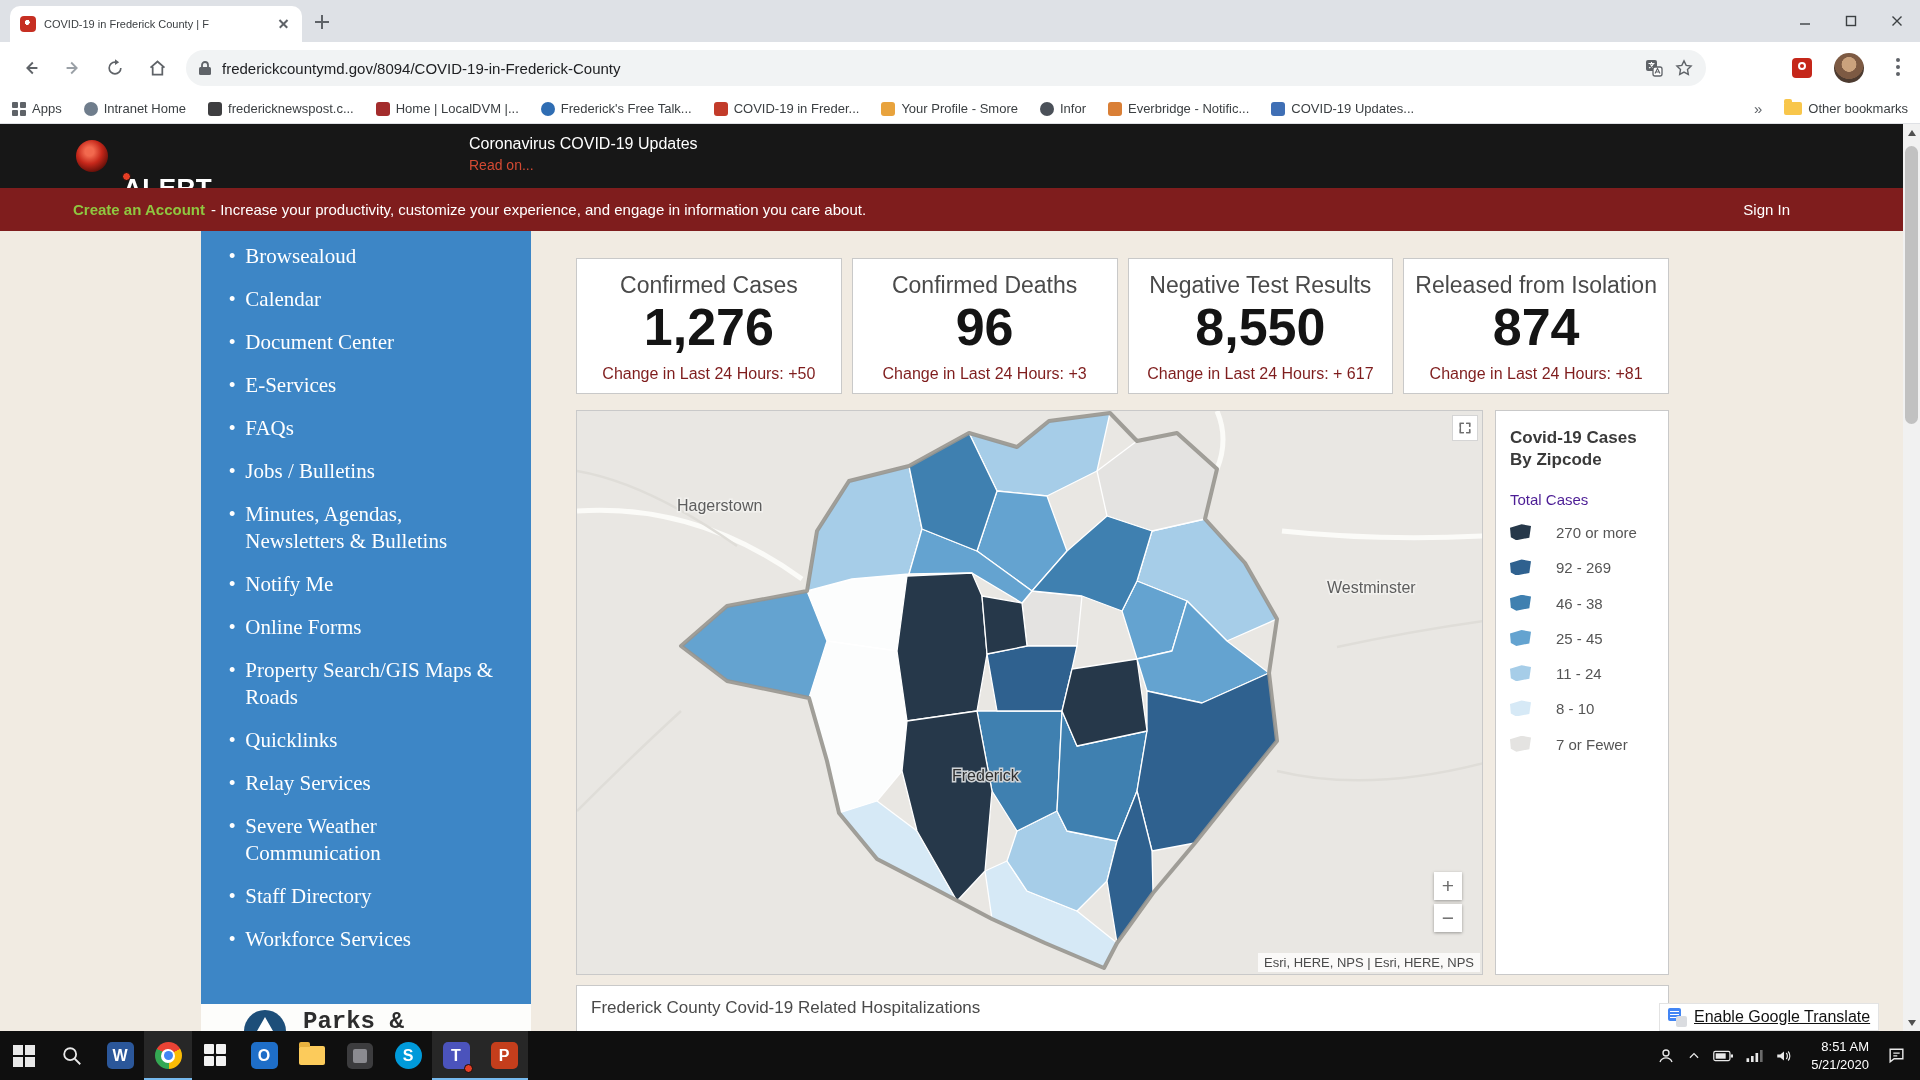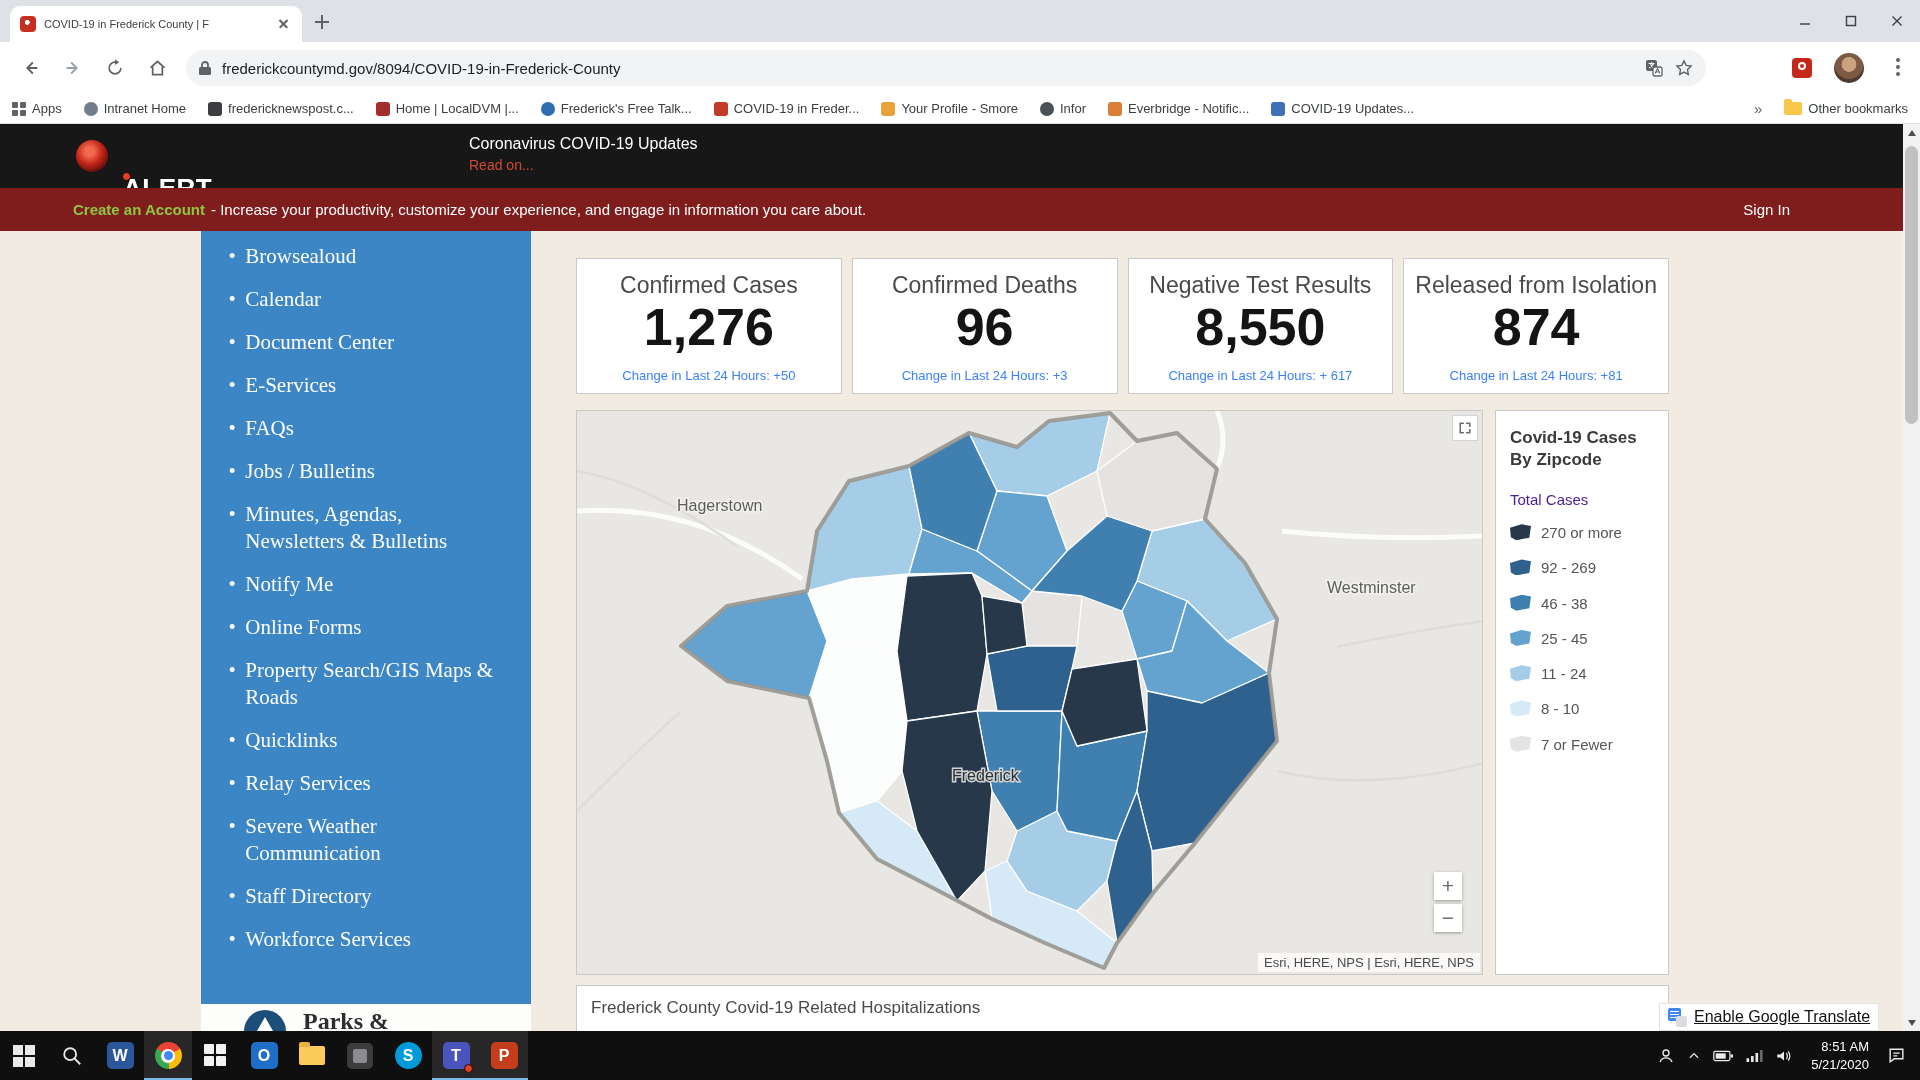--- a/index.html
+++ b/index.html
@@ -41,37 +41,37 @@
   #acctbar .cta{font-weight:bold;margin-left:73px;margin-right:6px}
   #signin{position:absolute;right:130px;font-size:15px;color:#fff}
   
   #sidebar{position:absolute;left:201px;top:107px;width:330px;height:773px;padding:4px 26px 0 28px;overflow:hidden}
   #sidebar ul{list-style:none}
   #sidebar li{display:flex;gap:10px;padding:8px 0;cursor:pointer}
   #sidebar .bullet{color:#fff;font-size:18px;line-height:27px;flex:none}
   #sidebar .lbl{font-family:"Liberation Serif",serif;font-size:21px;line-height:27px;color:#fff;max-width:250px}
   #parks{position:absolute;left:201px;top:880px;width:330px;height:27px;background:#fdfdfb;overflow:hidden}
   #parks .logo{position:absolute;left:42px;top:5px}
-  #parks .txt{position:absolute;left:102px;top:4px;font-family:Liberation Serif, serif;font-size:24px;font-weight:bold;color:#2d2d2d}
+  #parks .txt{position:absolute;left:102px;top:4px;font-family:Liberation Mono, monospace;font-size:24px;font-weight:bold;color:#2d2d2d}
   
   .panel{position:absolute;background:#fff;border:1px solid #c9c9c9}
   #cards{position:absolute;left:576px;top:134px;width:1093px;height:136px;display:flex;gap:10px}
   .card{flex:1;background:#fff;border:1px solid #c9c9c9;display:flex;flex-direction:column;align-items:center;padding:13px 6px 10px}
   .card .t{font-size:23px;color:#4a4a4a}
   .card .v{font-size:52px;font-weight:bold;color:#141414;line-height:1.05;margin-top:1px}
-  .card .c{font-size:13px;color:#3b82f6;margin-top:auto}
+  .card .c{font-size:16px;color:#7f1d1d;margin-top:auto}
   #mappanel{left:576px;top:286px;width:907px;height:565px;overflow:hidden;background:#e9e7e3}
   .zoombtn{position:absolute;right:20px;width:28px;height:28px;background:#fff;box-shadow:0 1px 3px rgba(0,0,0,.35);display:flex;align-items:center;justify-content:center;font-size:21px;color:#6e6e6e;cursor:pointer}
   #zoomin{bottom:74px}#zoomout{bottom:42px}
   #attrib{position:absolute;right:2px;bottom:2px;background:rgba(255,255,255,.75);font-size:13px;color:#4a4a4a;padding:2px 6px}
   #expand{position:absolute;right:4px;top:4px;width:26px;height:26px;background:#fff;border:1px solid #d5d5d5;display:flex;align-items:center;justify-content:center}
   #legend{left:1495px;top:286px;width:174px;height:565px;padding:16px 14px}
   #legend .lt{font-size:17px;font-weight:bold;color:#3a3a3a;line-height:1.3}
   #legend .ls{font-size:15px;color:#4c1d95;margin-top:20px}
-  .lrow{display:flex;gap:10px;margin-top:15px;align-items:flex-start}
+  .lrow{display:flex;gap:25px;margin-top:15px;align-items:flex-start}
   .swatch{width:21px;height:16px;flex:none;margin-top:1px;clip-path:polygon(0% 22%,55% 0%,100% 12%,92% 84%,30% 100%,4% 82%)}
   .lrow .ll{font-size:15px;color:#555;line-height:1.35;max-width:82px}
   #hosp{left:576px;top:861px;width:1093px;height:60px;padding:12px 14px;font-size:17px;color:#4a4a4a}
   #gtrans{position:absolute;left:1659px;top:879px;height:28px;background:#fff;display:flex;align-items:center;gap:7px;padding:0 8px;z-index:5;border:1px solid #e3e3e3}
   #gtrans .gt-lbl{font-size:16px;color:#111;text-decoration:underline;white-space:nowrap}
   .gtbox{width:19px;height:19px;position:relative;flex:none}
   .gtbox .b1{position:absolute;left:0;top:0;width:13px;height:13px;background:#4285f4;border-radius:2px}
   .gtbox .b1:before{content:"";position:absolute;left:2px;top:3px;width:9px;height:1.5px;background:#fff;box-shadow:0 3px 0 #fff,0 6px 0 #fff}
   .gtbox .b2{position:absolute;right:0;bottom:0;width:11px;height:11px;background:#dadce0;border-radius:2px}
   

